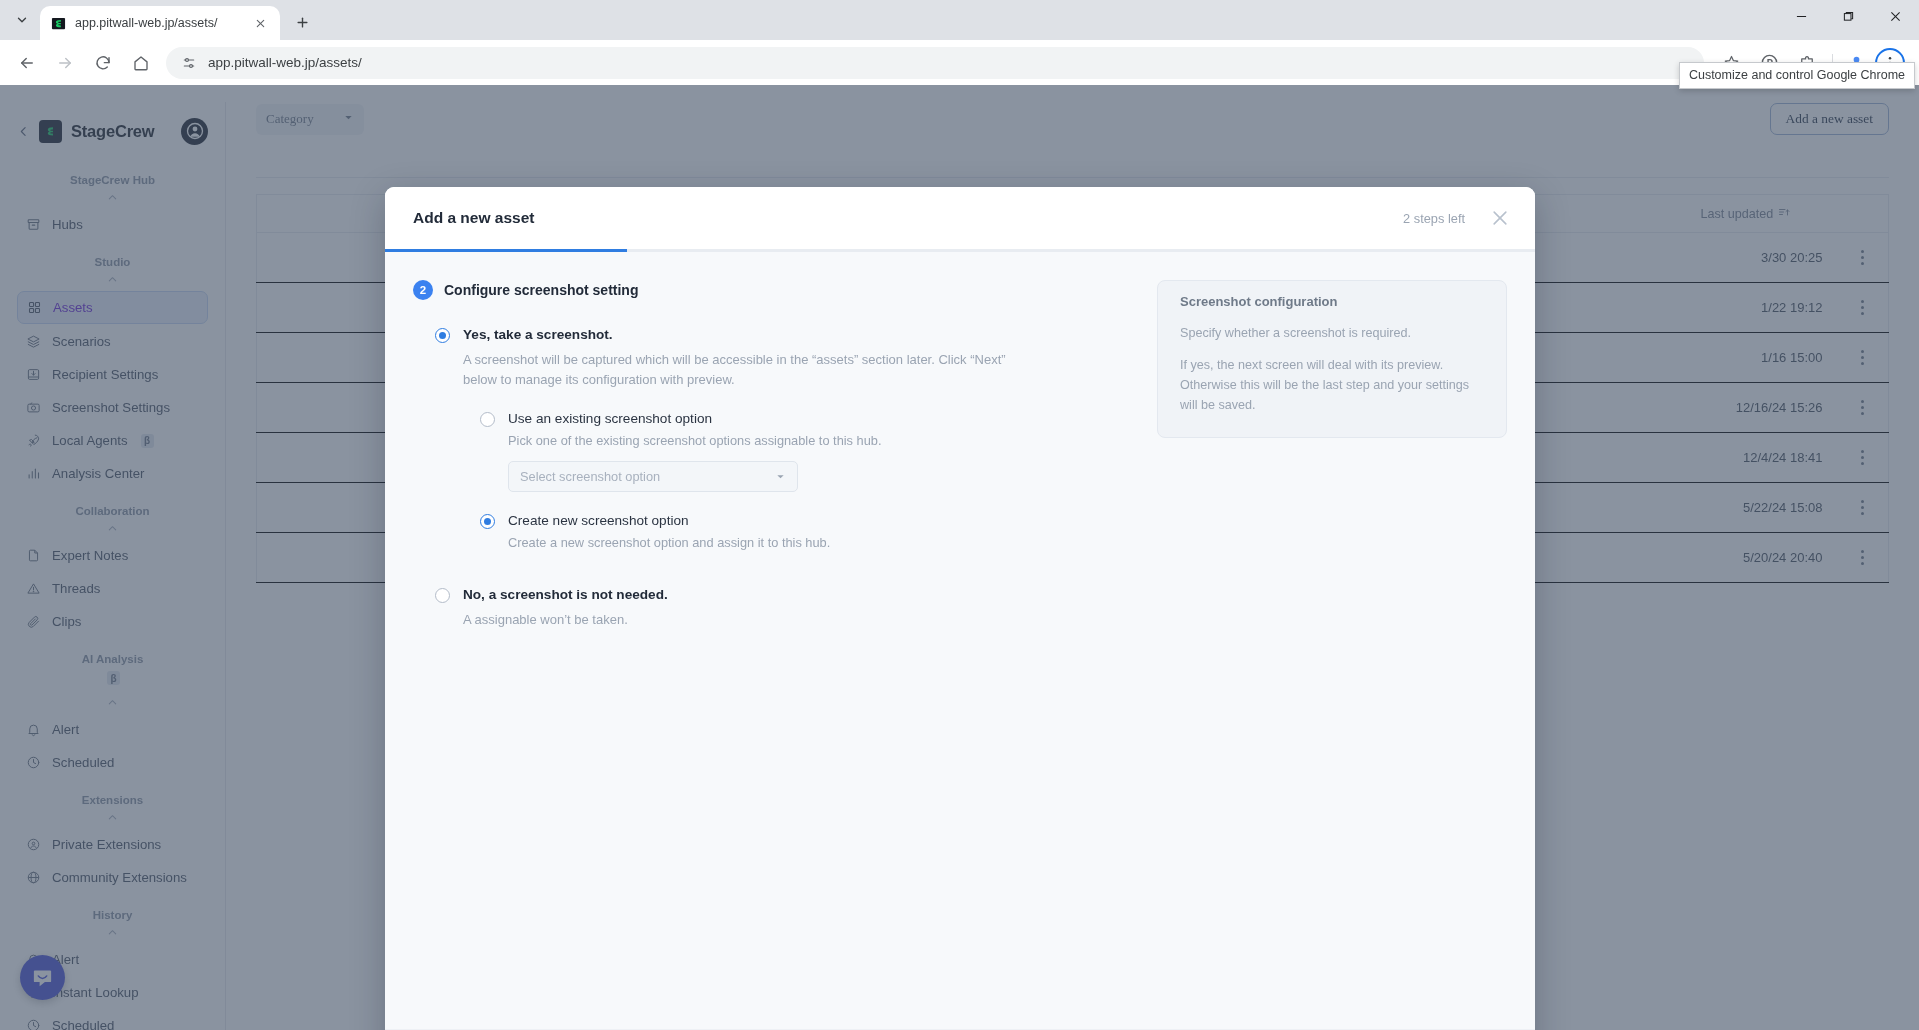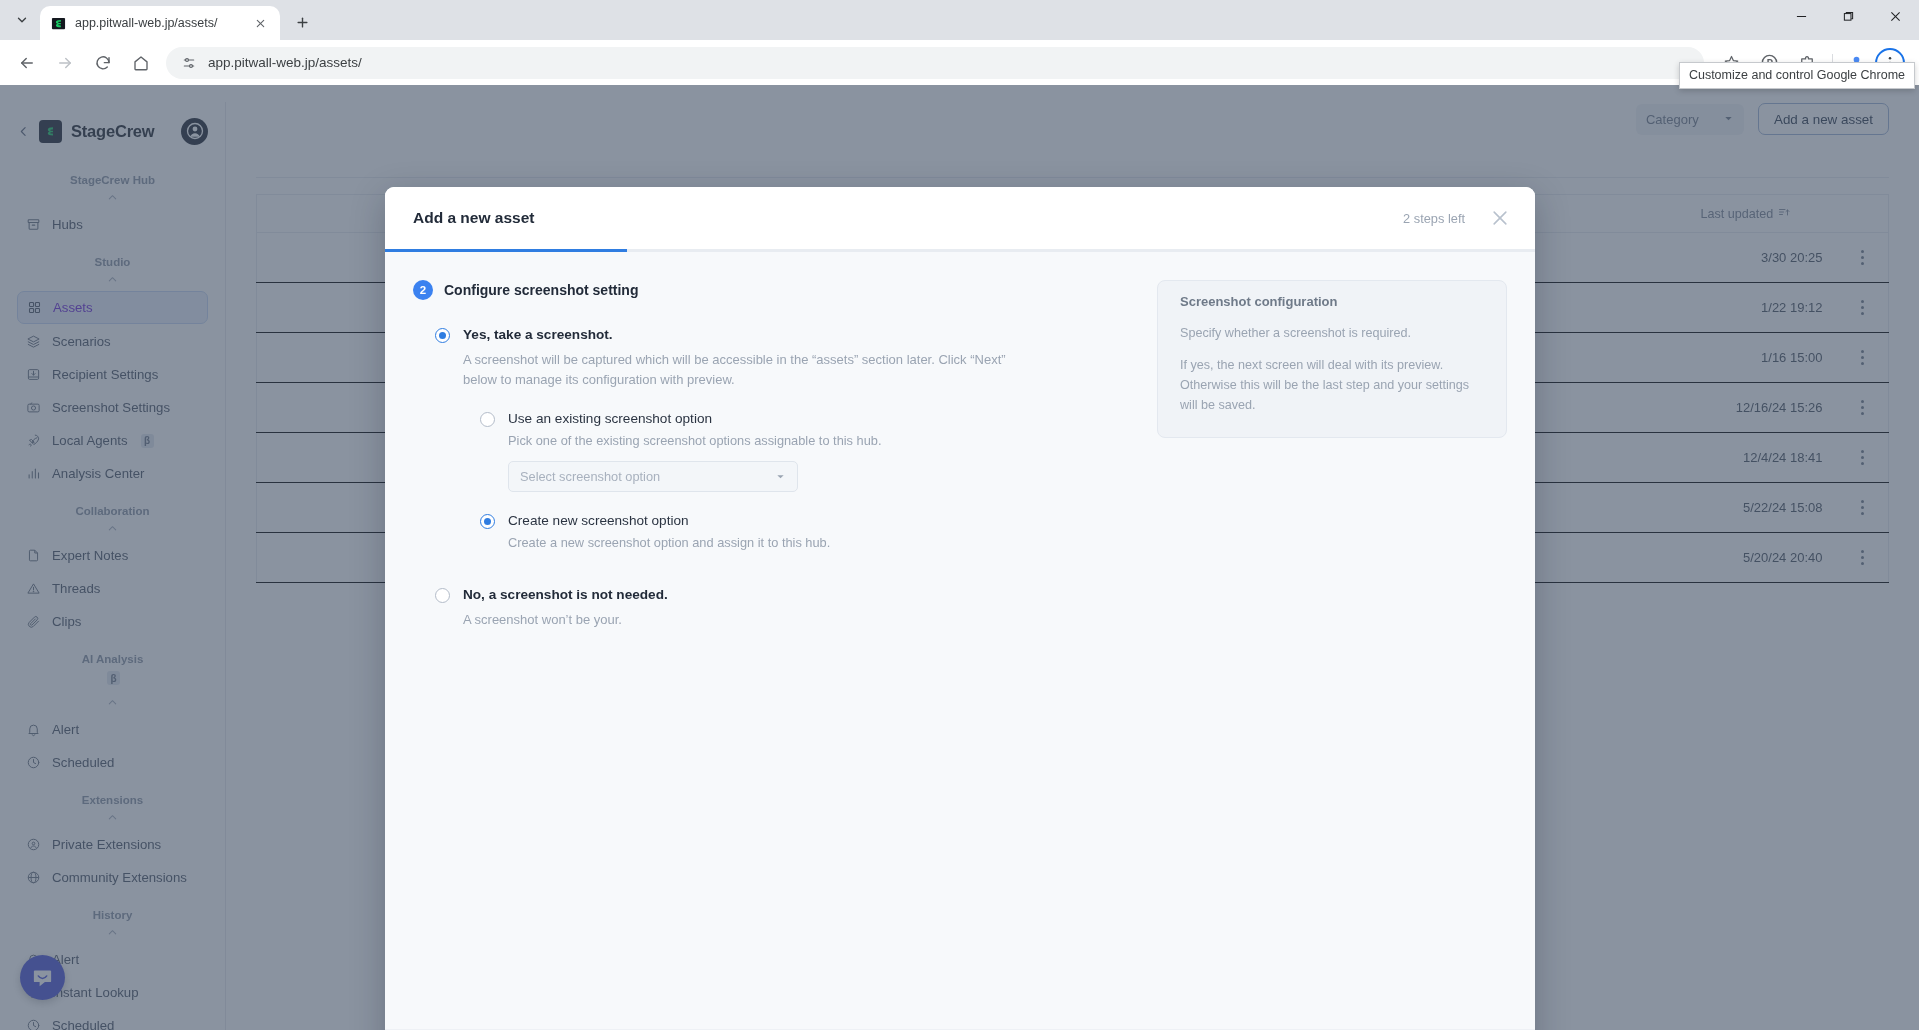--- a/index.html
+++ b/index.html
@@ -195,22 +195,22 @@
     box-shadow: 0 3px 9px rgba(0,0,0,.22);
   }
 
   
   .content {
     position: absolute; top: 0; left: 226px; right: 0; bottom: 0;
     background: #ffffff;
     padding: 14px 30px 0 30px;
   }
   .content-toolbar {
-    display: flex; align-items: center; justify-content: flex-end;
-    gap: 14px; height: 40px;
+    display: flex; align-items: center; justify-content: space-between;
+    gap: 14px; height: 40px; font-family: Liberation Serif, serif;
   }
   .filter-select {
     min-width: 108px; height: 31px;
     background: #f2f4f7; border-radius: 6px;
     display: flex; align-items: center; justify-content: space-between;
     padding: 0 10px; font-size: 13px; color: #707a8a; gap: 16px;
   }
   .primary-outline-btn {
     height: 32px; padding: 0 15px;
     border: 1px solid #9fb3d4; border-radius: 7px;
@@ -897,21 +897,21 @@
             </div>
           </div>
 
           <div class="gap-lg"></div>
 
           <div class="radio-block">
             <div class="radio-row">
               <span class="radio"></span>
               <span class="radio-label">No, a screenshot is not needed.</span>
             </div>
-            <div class="radio-desc" style="margin-left:28px">A screenshot won’t be your.</div>
+            <div class="radio-desc" style="margin-left:28px">A assignable won’t be taken.</div>
           </div>
         </div>
 
         <div class="info-col">
           <div class="info-card">
             <div class="info-title">Screenshot configuration</div>
             <div class="info-p">Specify whether a screenshot is required.</div>
             <div class="info-p">If yes, the next screen will deal with its preview. Otherwise this will be the last step and your settings will be saved.</div>
           </div>
         </div>

